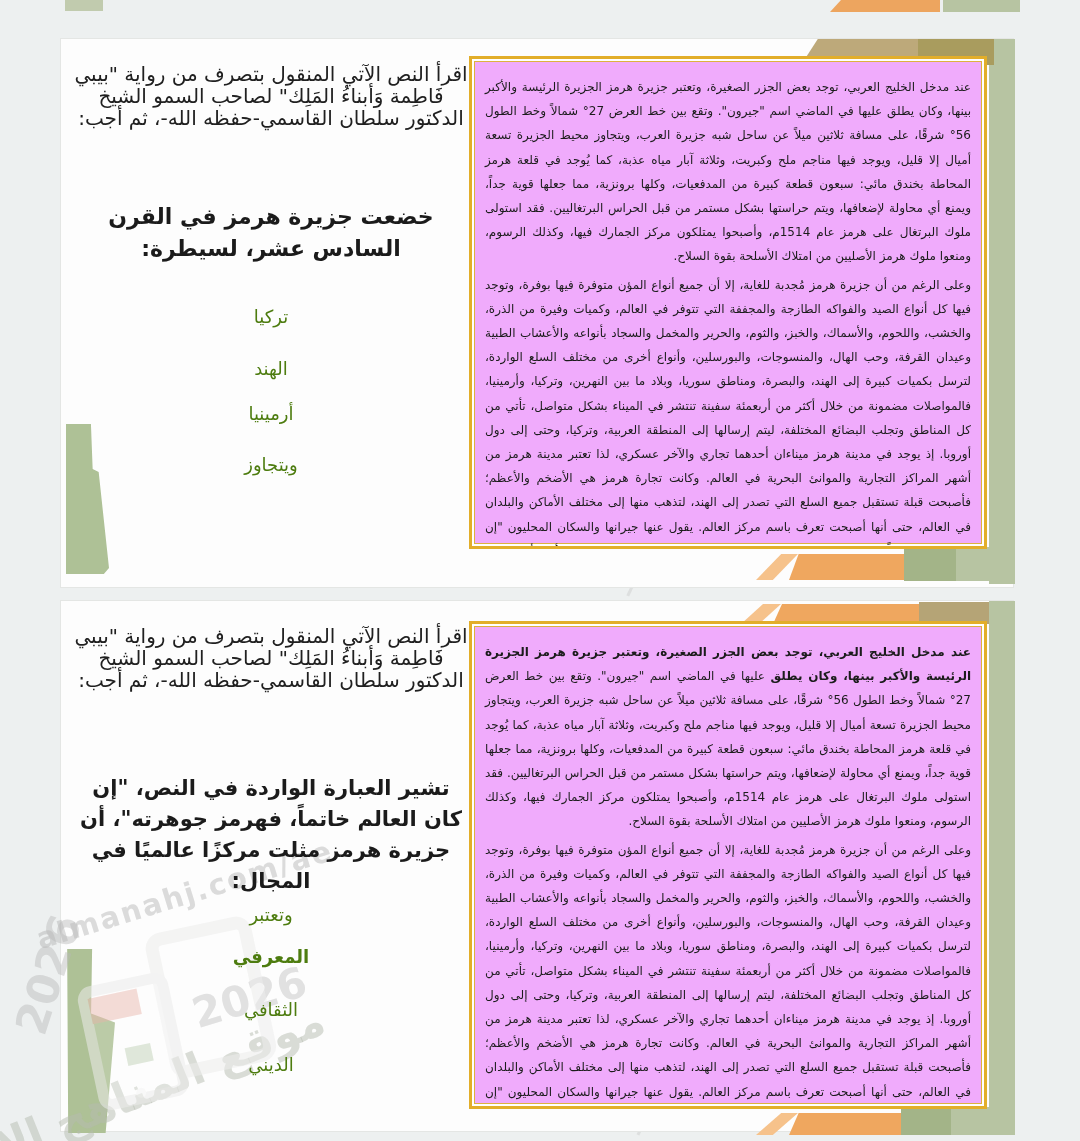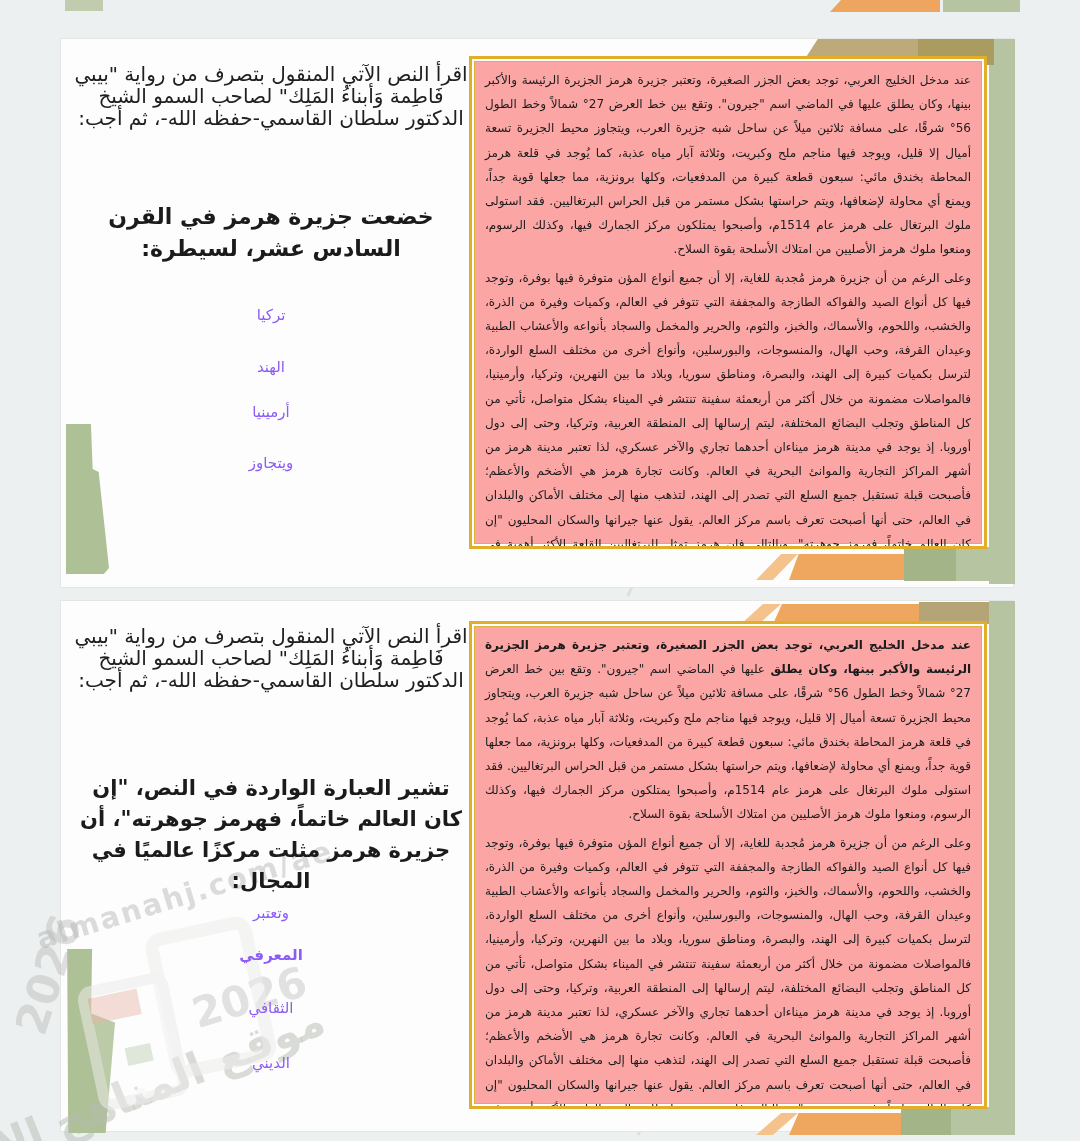--- a/index.html
+++ b/index.html
@@ -10,23 +10,23 @@
   }
   .panel{
     position:absolute;left:60px;width:954px;background:#fdfdfd;
     border:1px solid #e4e6e4;box-sizing:border-box;
   }
   #p1{top:38px;height:550px;}
   #p2{top:600px;height:532px;}
 
   .passage-box{
     position:absolute;left:408px;width:518px;box-sizing:border-box;
-    background:#fca5a5;border:3px solid #e2ae2a;
+    background:#f0abfc;border:3px solid #e2ae2a;
     box-shadow:inset 0 0 0 2px #ffffff, inset 0 0 0 3px #ddb23f;
-    padding:9px 13px;z-index:3;overflow:hidden;
+    padding:16px 13px;z-index:3;overflow:hidden;
   }
   #p1 .passage-box{top:17px;height:493px;}
   #p2 .passage-box{top:20px;height:488px;}
   .passage-text{
     font-size:12px;line-height:24.2px;text-align:justify;
     color:#1c1c1c;margin:0;
   }
   .passage-text + .passage-text{margin-top:4px;}
   #p2 .lead{font-weight:bold;}
 
@@ -36,21 +36,21 @@
     font-size:20px;line-height:22px;color:#202020;font-weight:normal;
   }
   .qtext{
     position:absolute;right:0;left:0;margin:0;text-align:center;
     font-size:22px;line-height:32px;color:#1b1b1b;font-weight:bold;
   }
   #p1 .qtext{top:162px;}
   #p2 .qtext{top:172px;font-size:21px;line-height:31px;}
   .opt{
     position:absolute;right:0;left:0;text-align:center;
-    font-size:15px;color:#8b5cf6;cursor:pointer;
+    font-size:18px;color:#4d7c0f;cursor:pointer;
   }
   #p1 .opt1{top:267px;} #p1 .opt2{top:319px;} #p1 .opt3{top:364px;} #p1 .opt4{top:415px;}
   #p2 .opt1{top:303px;} #p2 .opt2{top:345px;font-weight:bold;} #p2 .opt3{top:398px;} #p2 .opt4{top:453px;}
 
   .deco{position:absolute;z-index:1;}
   .strip{position:absolute;width:26px;background:#b7c4a2;z-index:1;}
   #p1 .strip{left:928px;top:0;height:545px;}
   #p2 .strip{left:928px;top:0;height:530px;}
 
   .wm{position:absolute;z-index:1;pointer-events:none;white-space:nowrap;}

